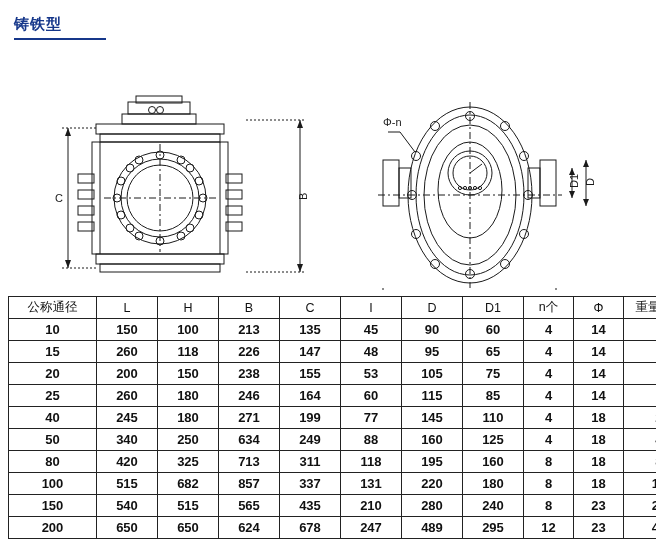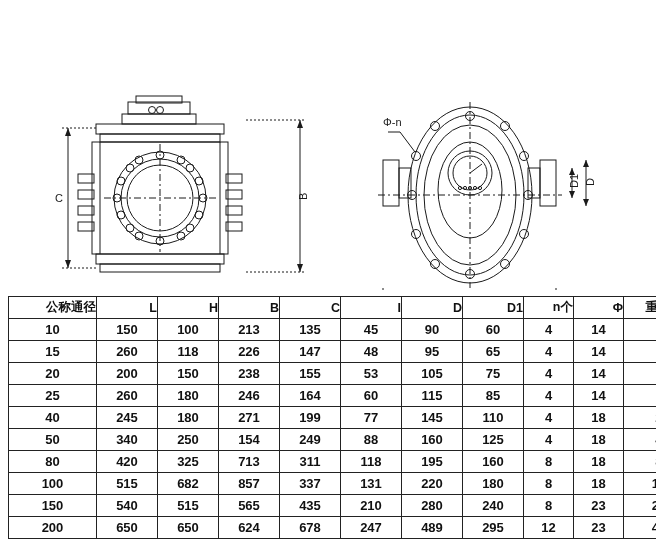--- a/index.html
+++ b/index.html
@@ -68,38 +68,41 @@
   table.spec th, table.spec td {
     border: 1px solid #222;
     text-align: center;
     font-size: 13px;
     color: #111;
     height: 21px;
     padding: 0;
     font-family: "Liberation Sans", sans-serif;
   }
   table.spec th {
-    font-weight: bold;
+    font-weight: normal;
     font-size: 12.5px;
-    text-align: right;
   }
   table.spec td {
     font-weight: bold;
   }
   table.spec thead th:first-child { font-size: 12.5px; }
   .col-0 { width: 88px; }
   .col-n { width: 61px; }
   .col-small { width: 50px; }
   .col-weight { width: 78px; }
 </style>
 </head>
 <body>
 
 <div class="page">
 
+  <div class="title-wrap">
+    <div class="title-text">铸铁型</div>
+    <div class="title-underline"></div>
+  </div>
 
   <div class="drawing">
     <svg width="656" height="250" viewBox="0 0 656 250">
       <g stroke="#1a1a1a" fill="none" stroke-width="1">
 
         <g>
 
           <rect x="128" y="62" width="62" height="12"></rect>
           <rect x="136" y="56" width="46" height="7"></rect>
           <circle cx="152" cy="70" r="3.5"></circle>
@@ -342,21 +345,21 @@
           <td>145</td>
           <td>110</td>
           <td>4</td>
           <td>18</td>
           <td>20</td>
         </tr>
         <tr>
           <td>50</td>
           <td>340</td>
           <td>250</td>
-          <td>154</td>
+          <td>634</td>
           <td>249</td>
           <td>88</td>
           <td>160</td>
           <td>125</td>
           <td>4</td>
           <td>18</td>
           <td>46</td>
         </tr>
         <tr>
           <td>80</td>

